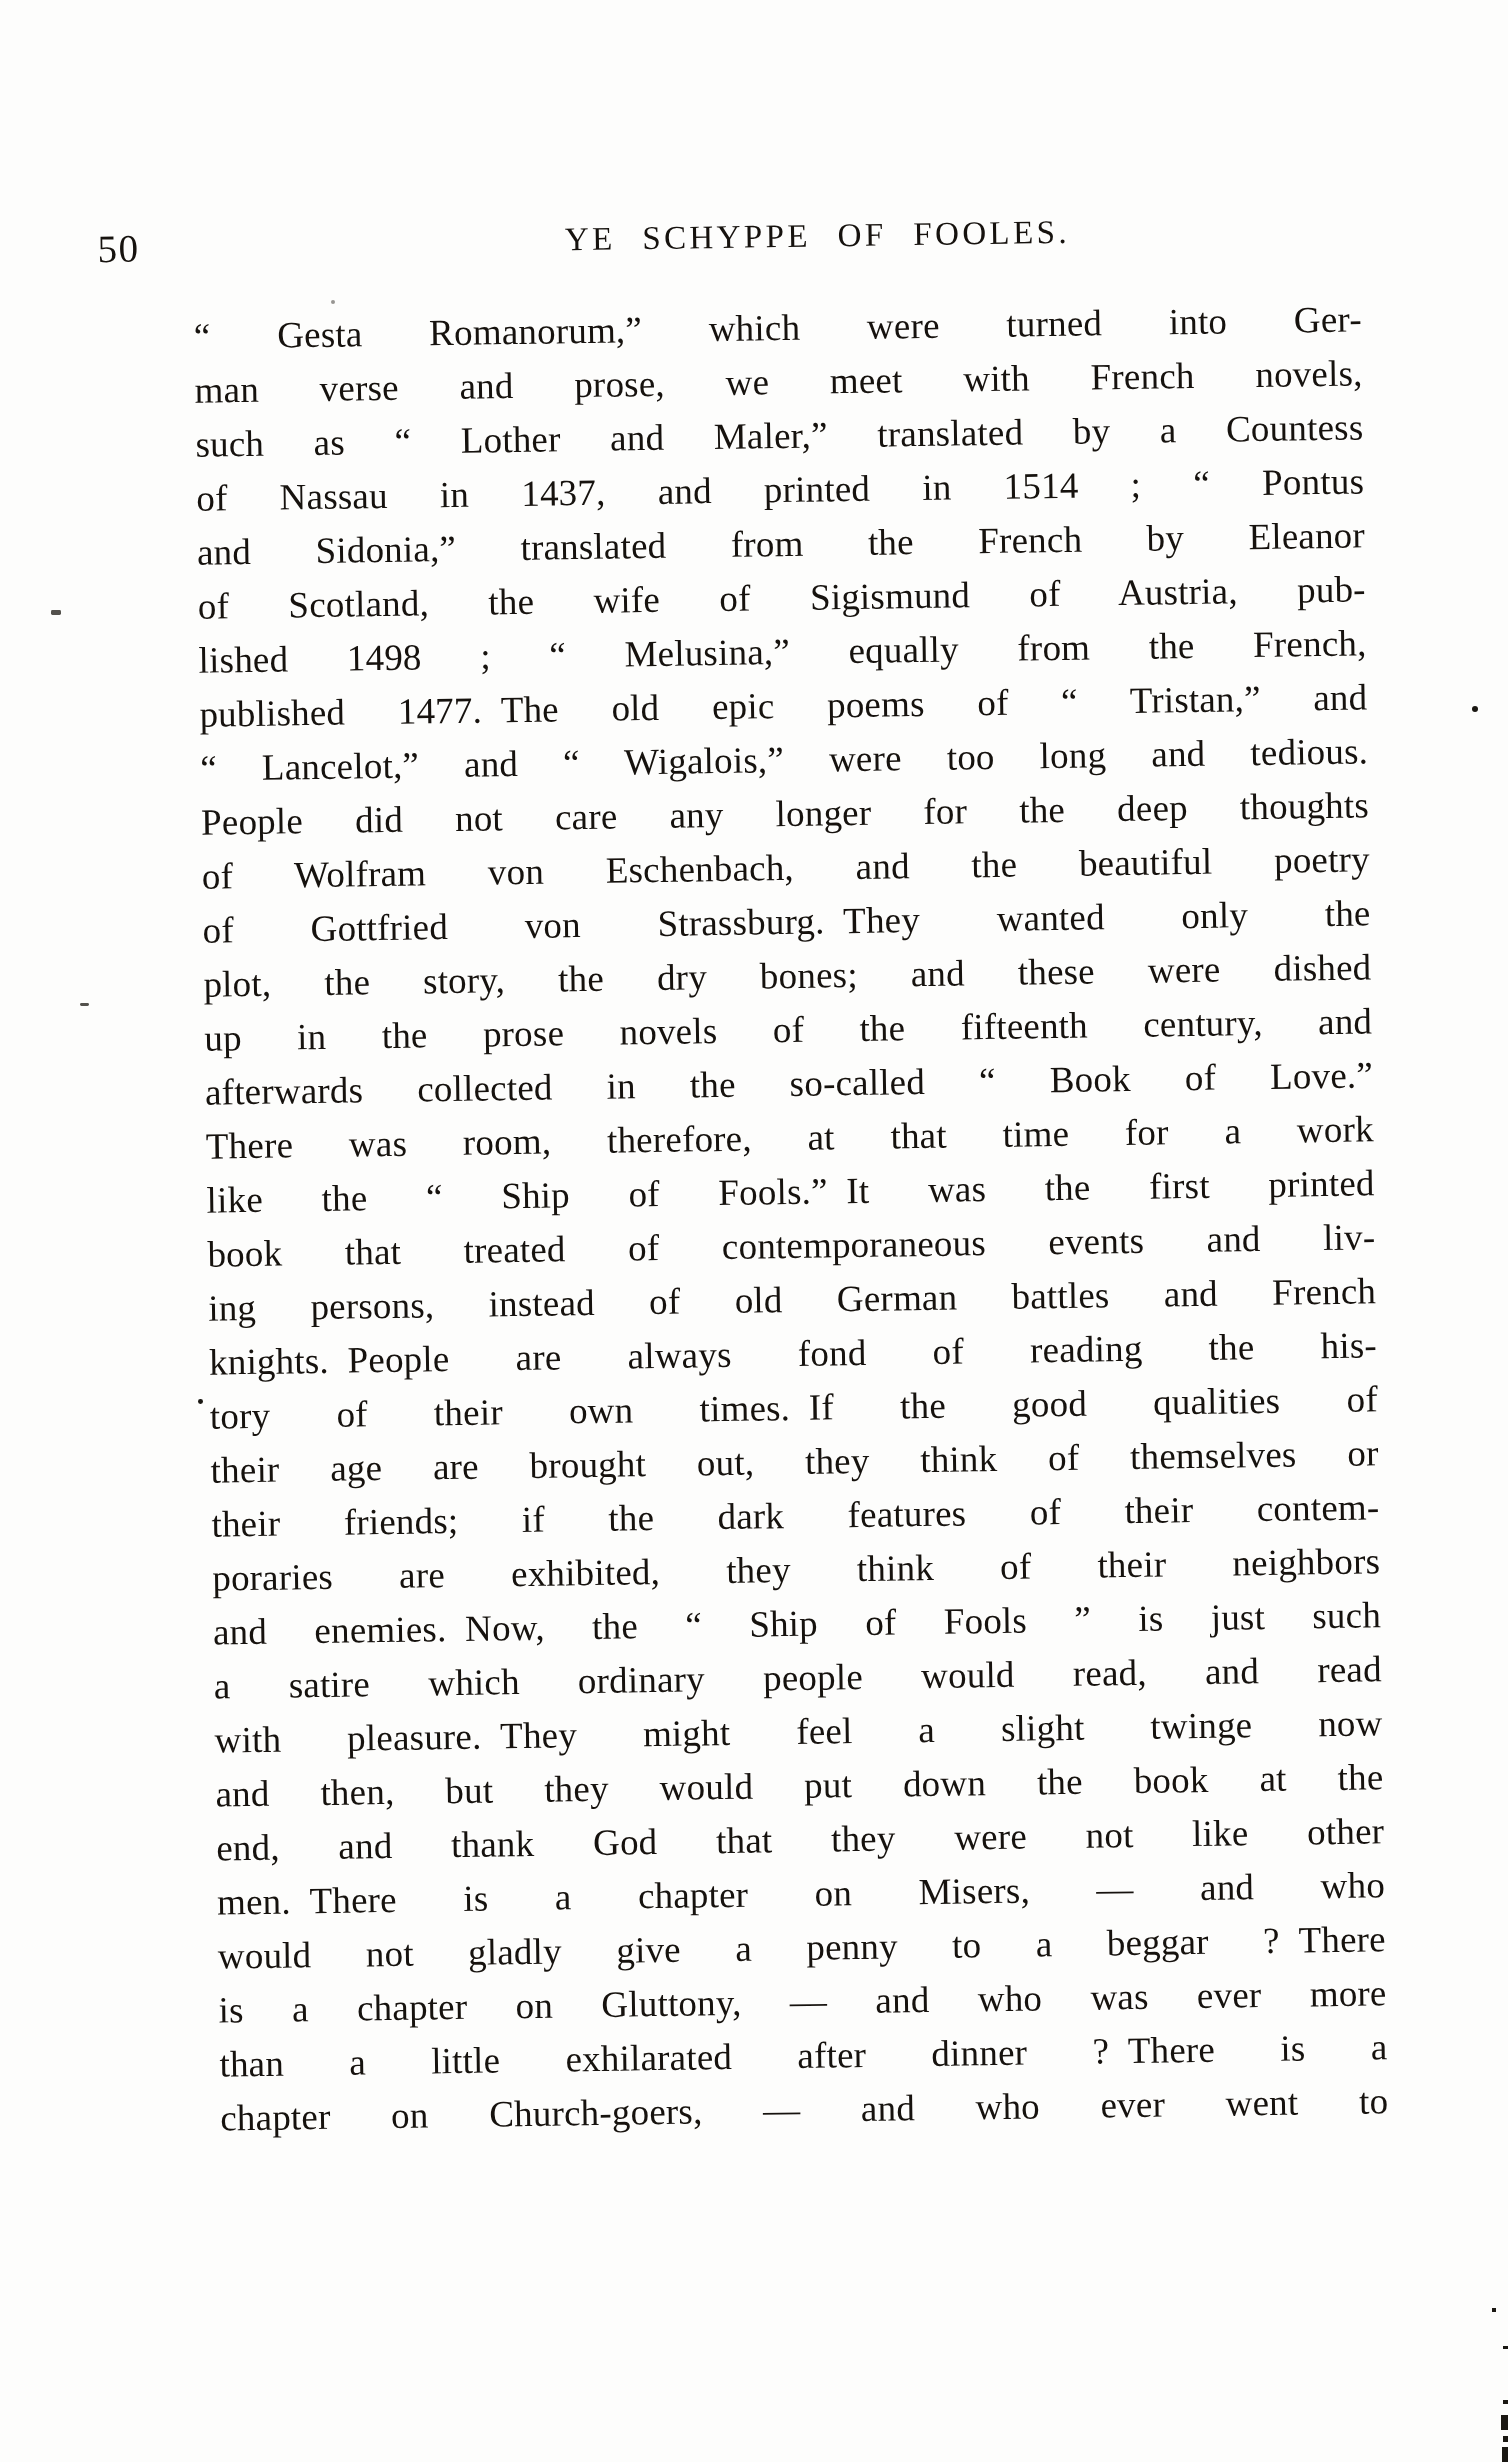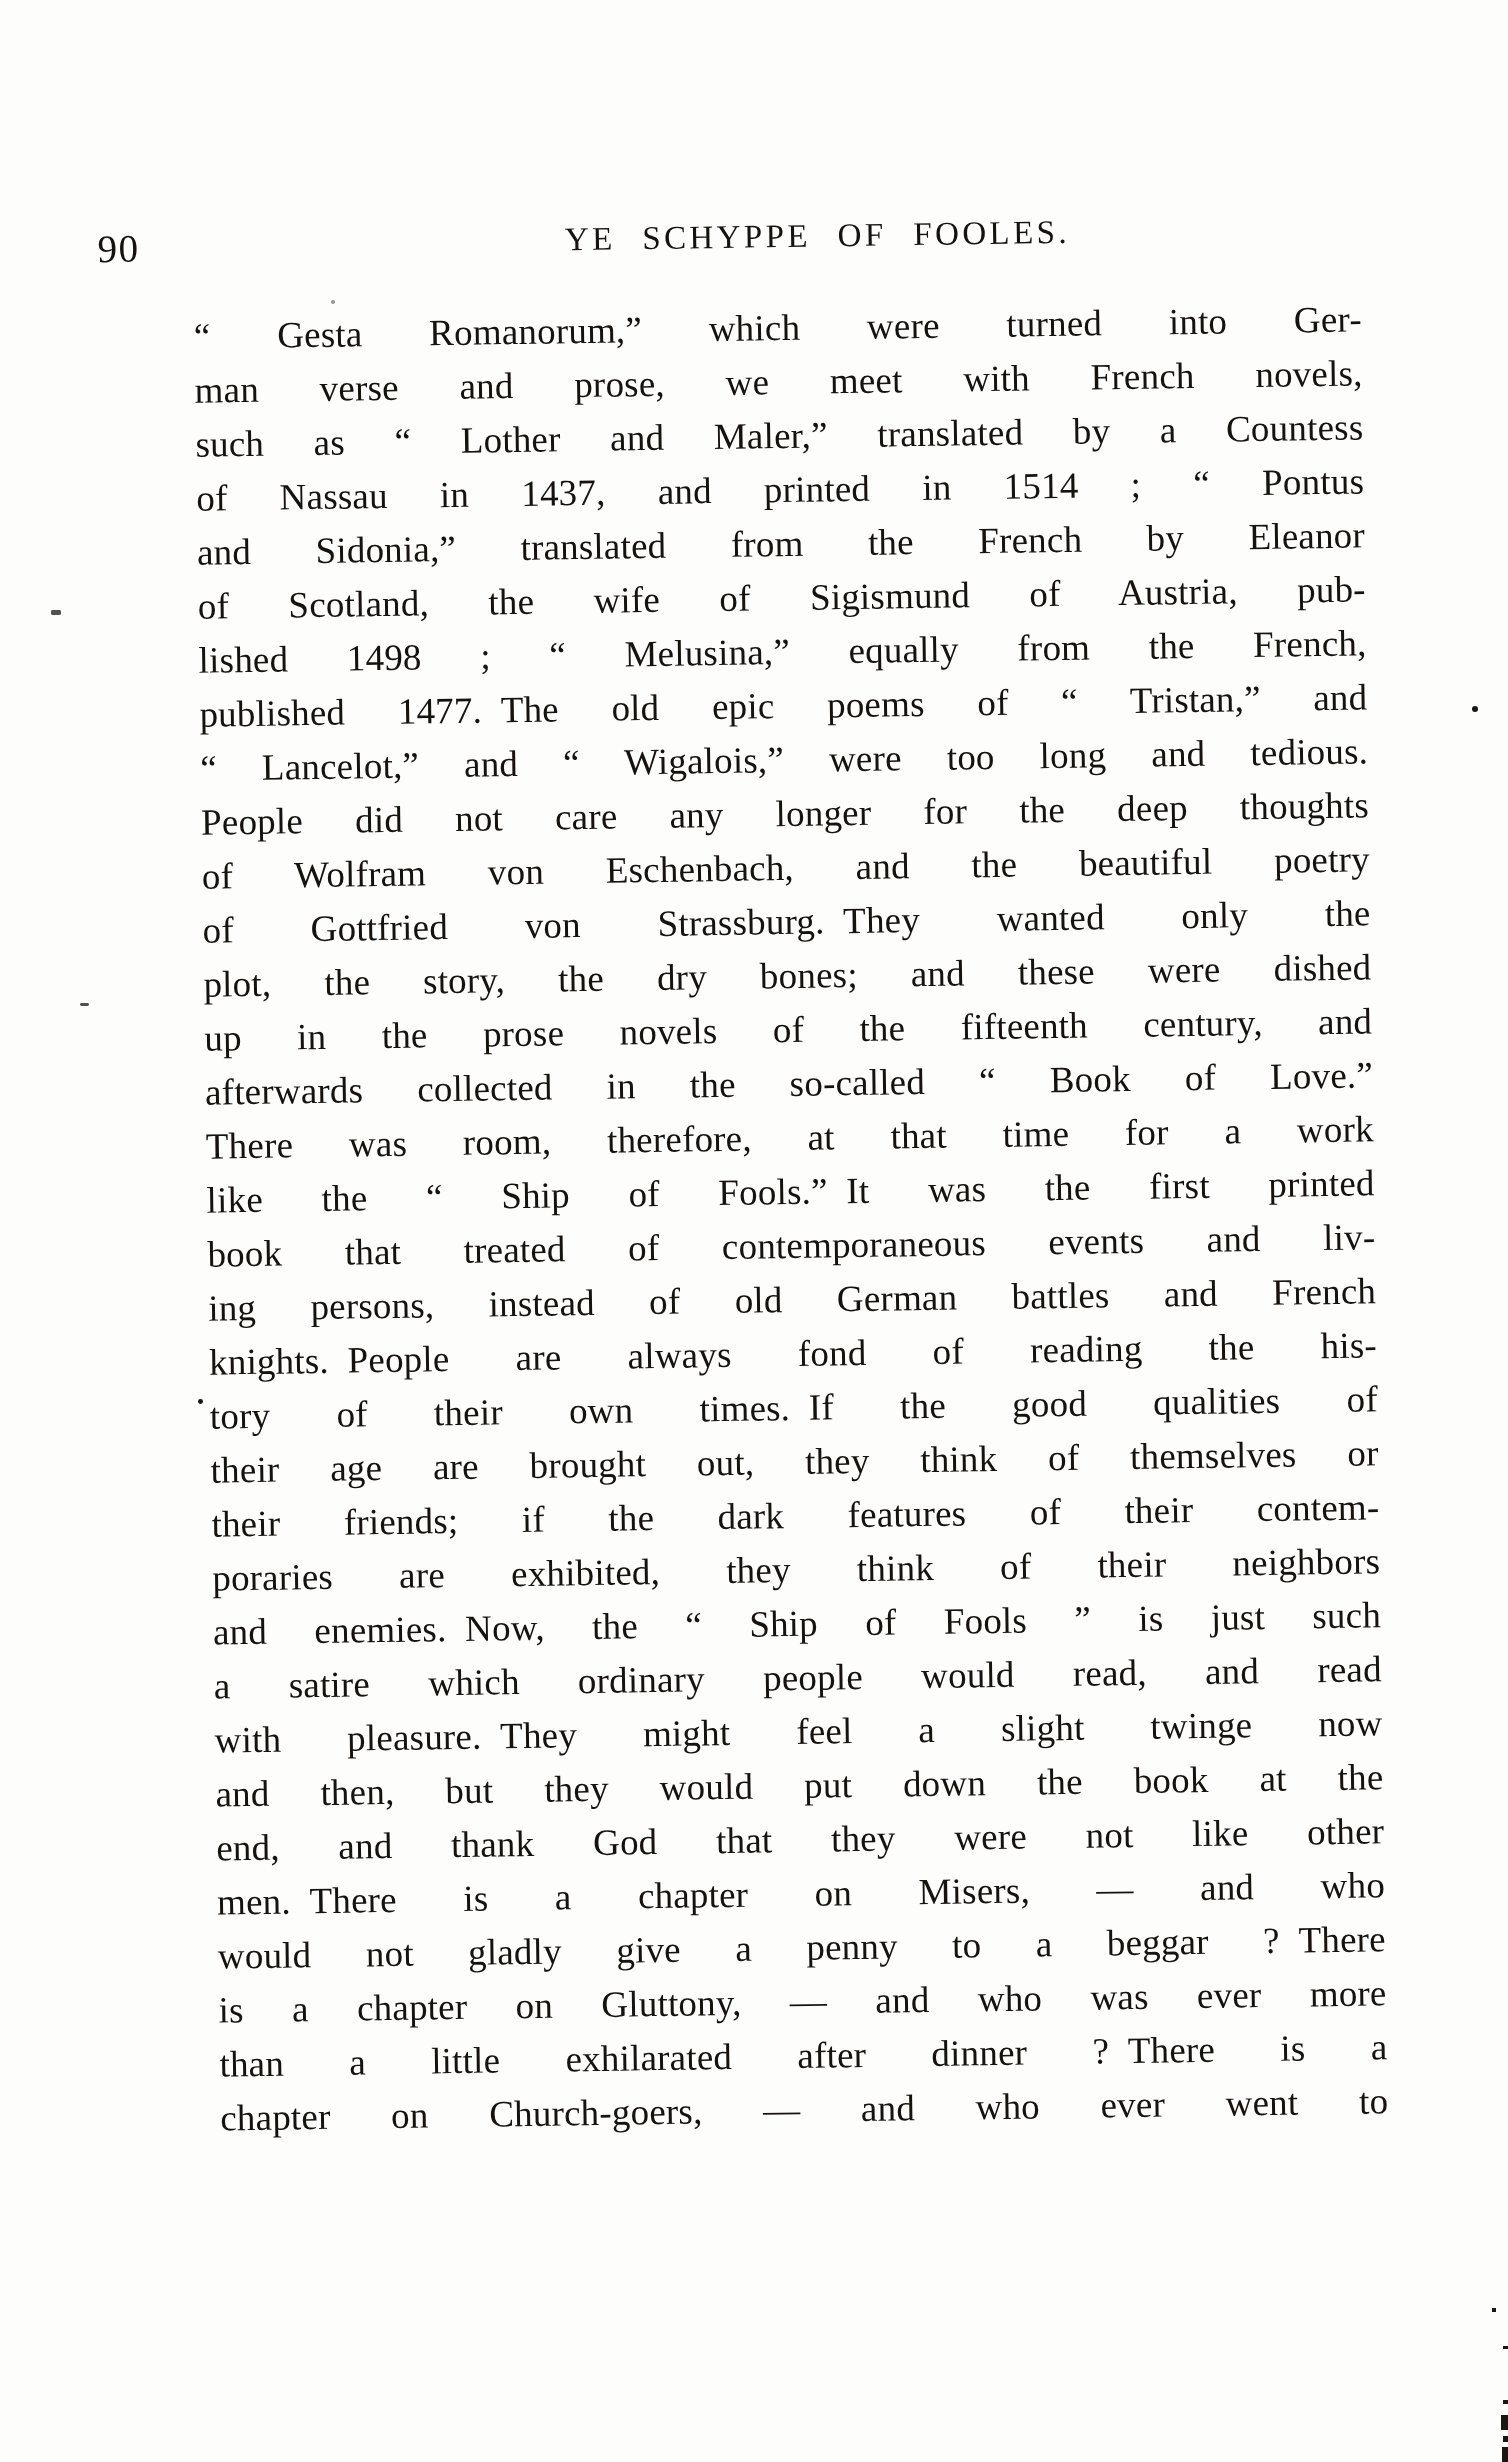--- a/index.html
+++ b/index.html
@@ -68,21 +68,21 @@
   .speck.vfaint { opacity: 0.45; }
 </style>
 </head>
 <body>
 
 <div class="page">
 
   <div class="content">
 
     <div class="running-head">
-      <span class="page-num">90</span>
+      <span class="page-num">50</span>
       <span class="head-title">YE SCHYPPE OF FOOLES.</span>
     </div>
 
     <div class="text-block">
         <div class="text-line">“ Gesta Romanorum,” which were turned into Ger-</div>
         <div class="text-line">man verse and prose, we meet with French novels,</div>
         <div class="text-line">such as “ Lother and Maler,” translated by a Countess</div>
         <div class="text-line">of Nassau in 1437, and printed in 1514 ; “ Pontus</div>
         <div class="text-line">and Sidonia,” translated from the French by Eleanor</div>
         <div class="text-line">of Scotland, the wife of Sigismund of Austria, pub-</div>

